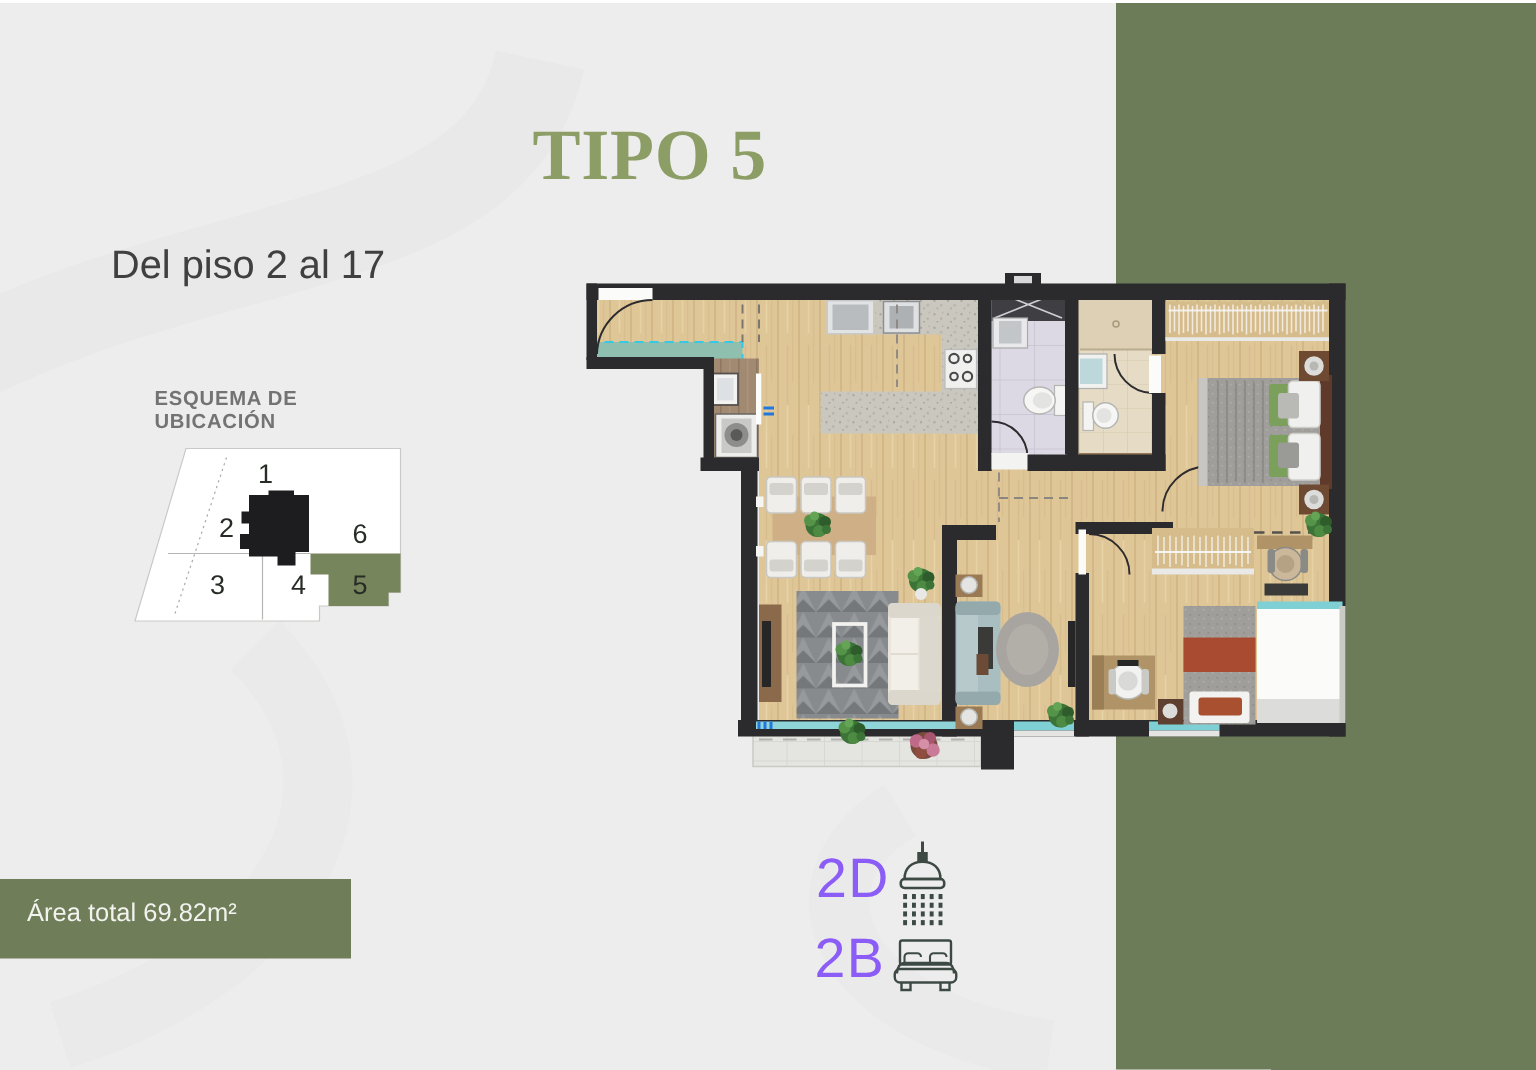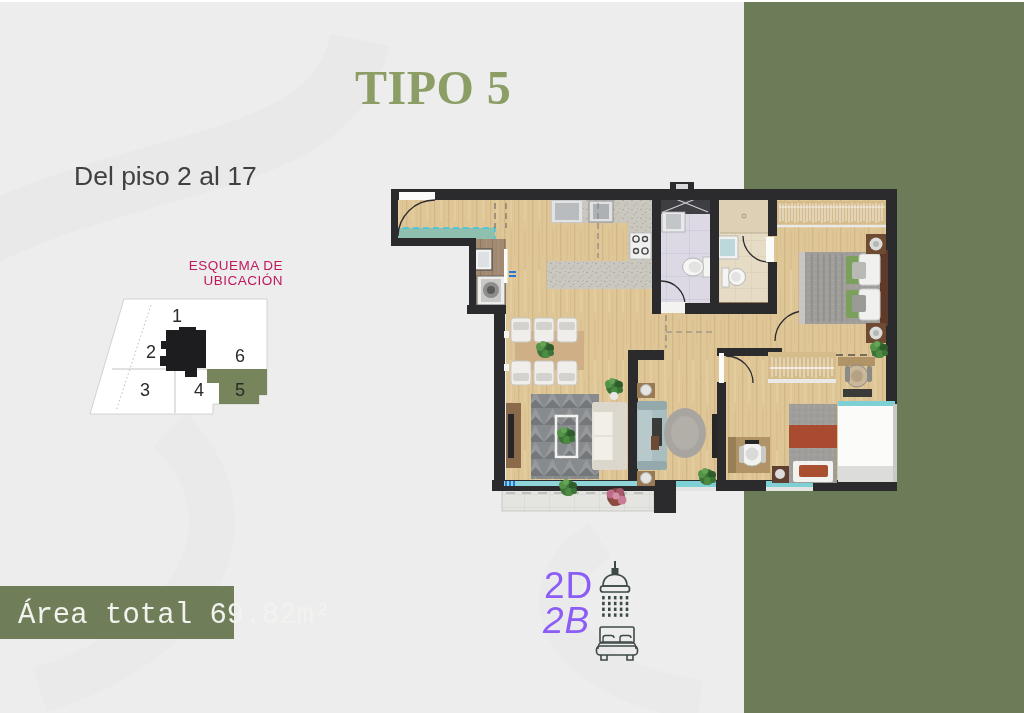--- a/index.html
+++ b/index.html
@@ -1,30 +1,30 @@
 <!DOCTYPE html>
 <html><head>
 <meta charset="utf-8">
 <style>
   html,body{margin:0;padding:0;}
   body{width:1024px;height:713px;position:relative;overflow:hidden;
        font-family:"Liberation Sans", sans-serif;background:#ededed;}
   .abs{position:absolute;}
   #band{left:744px;top:0;width:280px;height:713px;background:#6d7c58;}
-  #titulo{left:355px;top:60px;width:200px;text-align:left;
+  #titulo{left:355px;top:76px;width:200px;text-align:left;
      font-family:"Liberation Serif", serif;font-weight:bold;
      font-size:48px;letter-spacing:0.5px;color:#8c9e66;}
   #piso{left:74px;top:161px;font-size:26.5px;color:#404040;letter-spacing:0px;}
-  #esq{left:103px;top:258px;width:180px;text-align:right;font-size:13.5px;
-     font-weight:normal;color:#be185d;line-height:15px;letter-spacing:0.5px;}
+  #esq{left:103px;top:258px;width:180px;text-align:left;font-size:13.5px;
+     font-weight:bold;color:#737373;line-height:15px;letter-spacing:0.5px;}
   #areabox{left:0;top:586px;width:234px;height:53px;background:#6f7d58;}
-  #areatext{left:18px;top:599px;font-size:29px;color:#f2f3ef;font-family:Liberation Mono, monospace;}
+  #areatext{left:18px;top:599px;font-size:17px;color:#f2f3ef;}
   .bign{font-size:37px;color:#8b5cf6;letter-spacing:1px;}
   #d2{left:544px;top:565px;}
-  #b2{left:543px;top:600px;font-style:italic;}
+  #b2{left:543px;top:618px;}
 </style>
 </head>
 <body>
 <div class="abs" id="band"></div>
 <div class="abs" style="left:0;top:0;width:1024px;height:2px;background:#ffffff"></div>
 <svg class="abs" style="left:0;top:0" width="744" height="713" viewBox="0 0 744 713">
  <path d="M -60 260 C 120 150 330 180 360 40" fill="none" stroke="#e9e9ea" stroke-width="60"></path>
  <path d="M 40 690 C 200 640 260 520 170 430" fill="none" stroke="#eaeaeb" stroke-width="46"></path>
  <path d="M 700 700 C 560 680 520 590 600 540" fill="none" stroke="#eaeaeb" stroke-width="40"></path>
  <rect x="0" y="0" width="744" height="2" fill="#ffffff"></rect>

